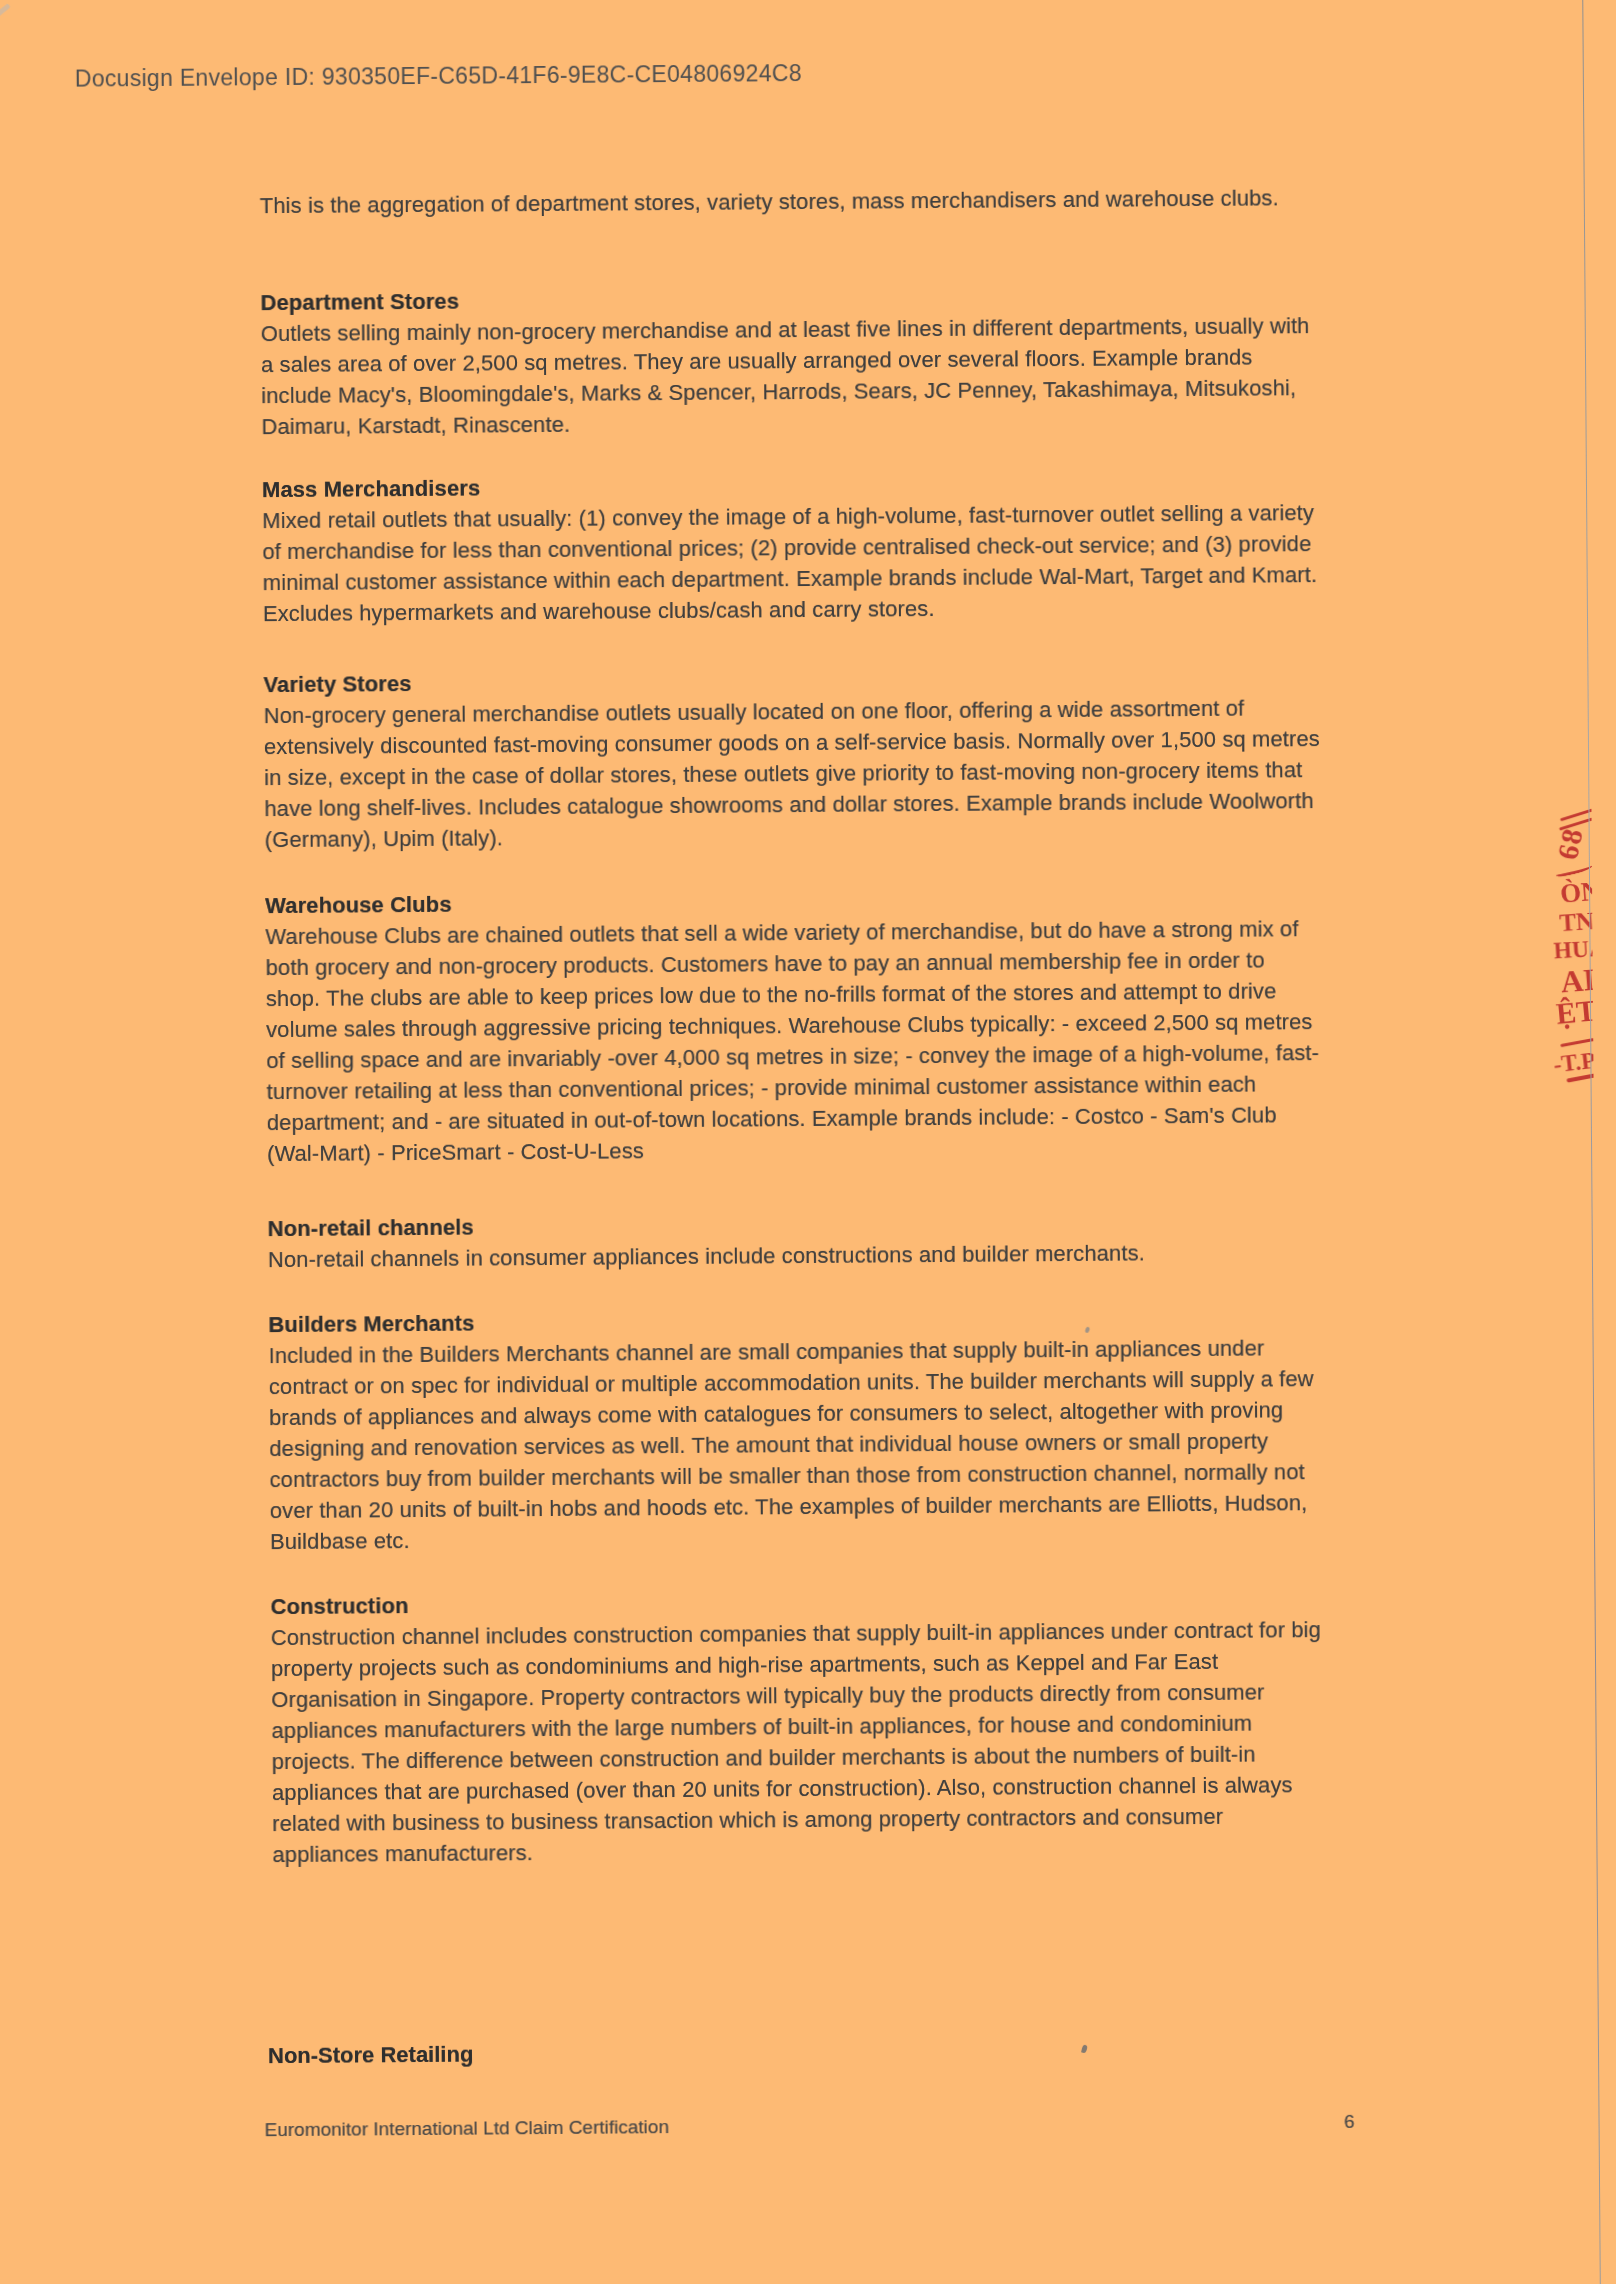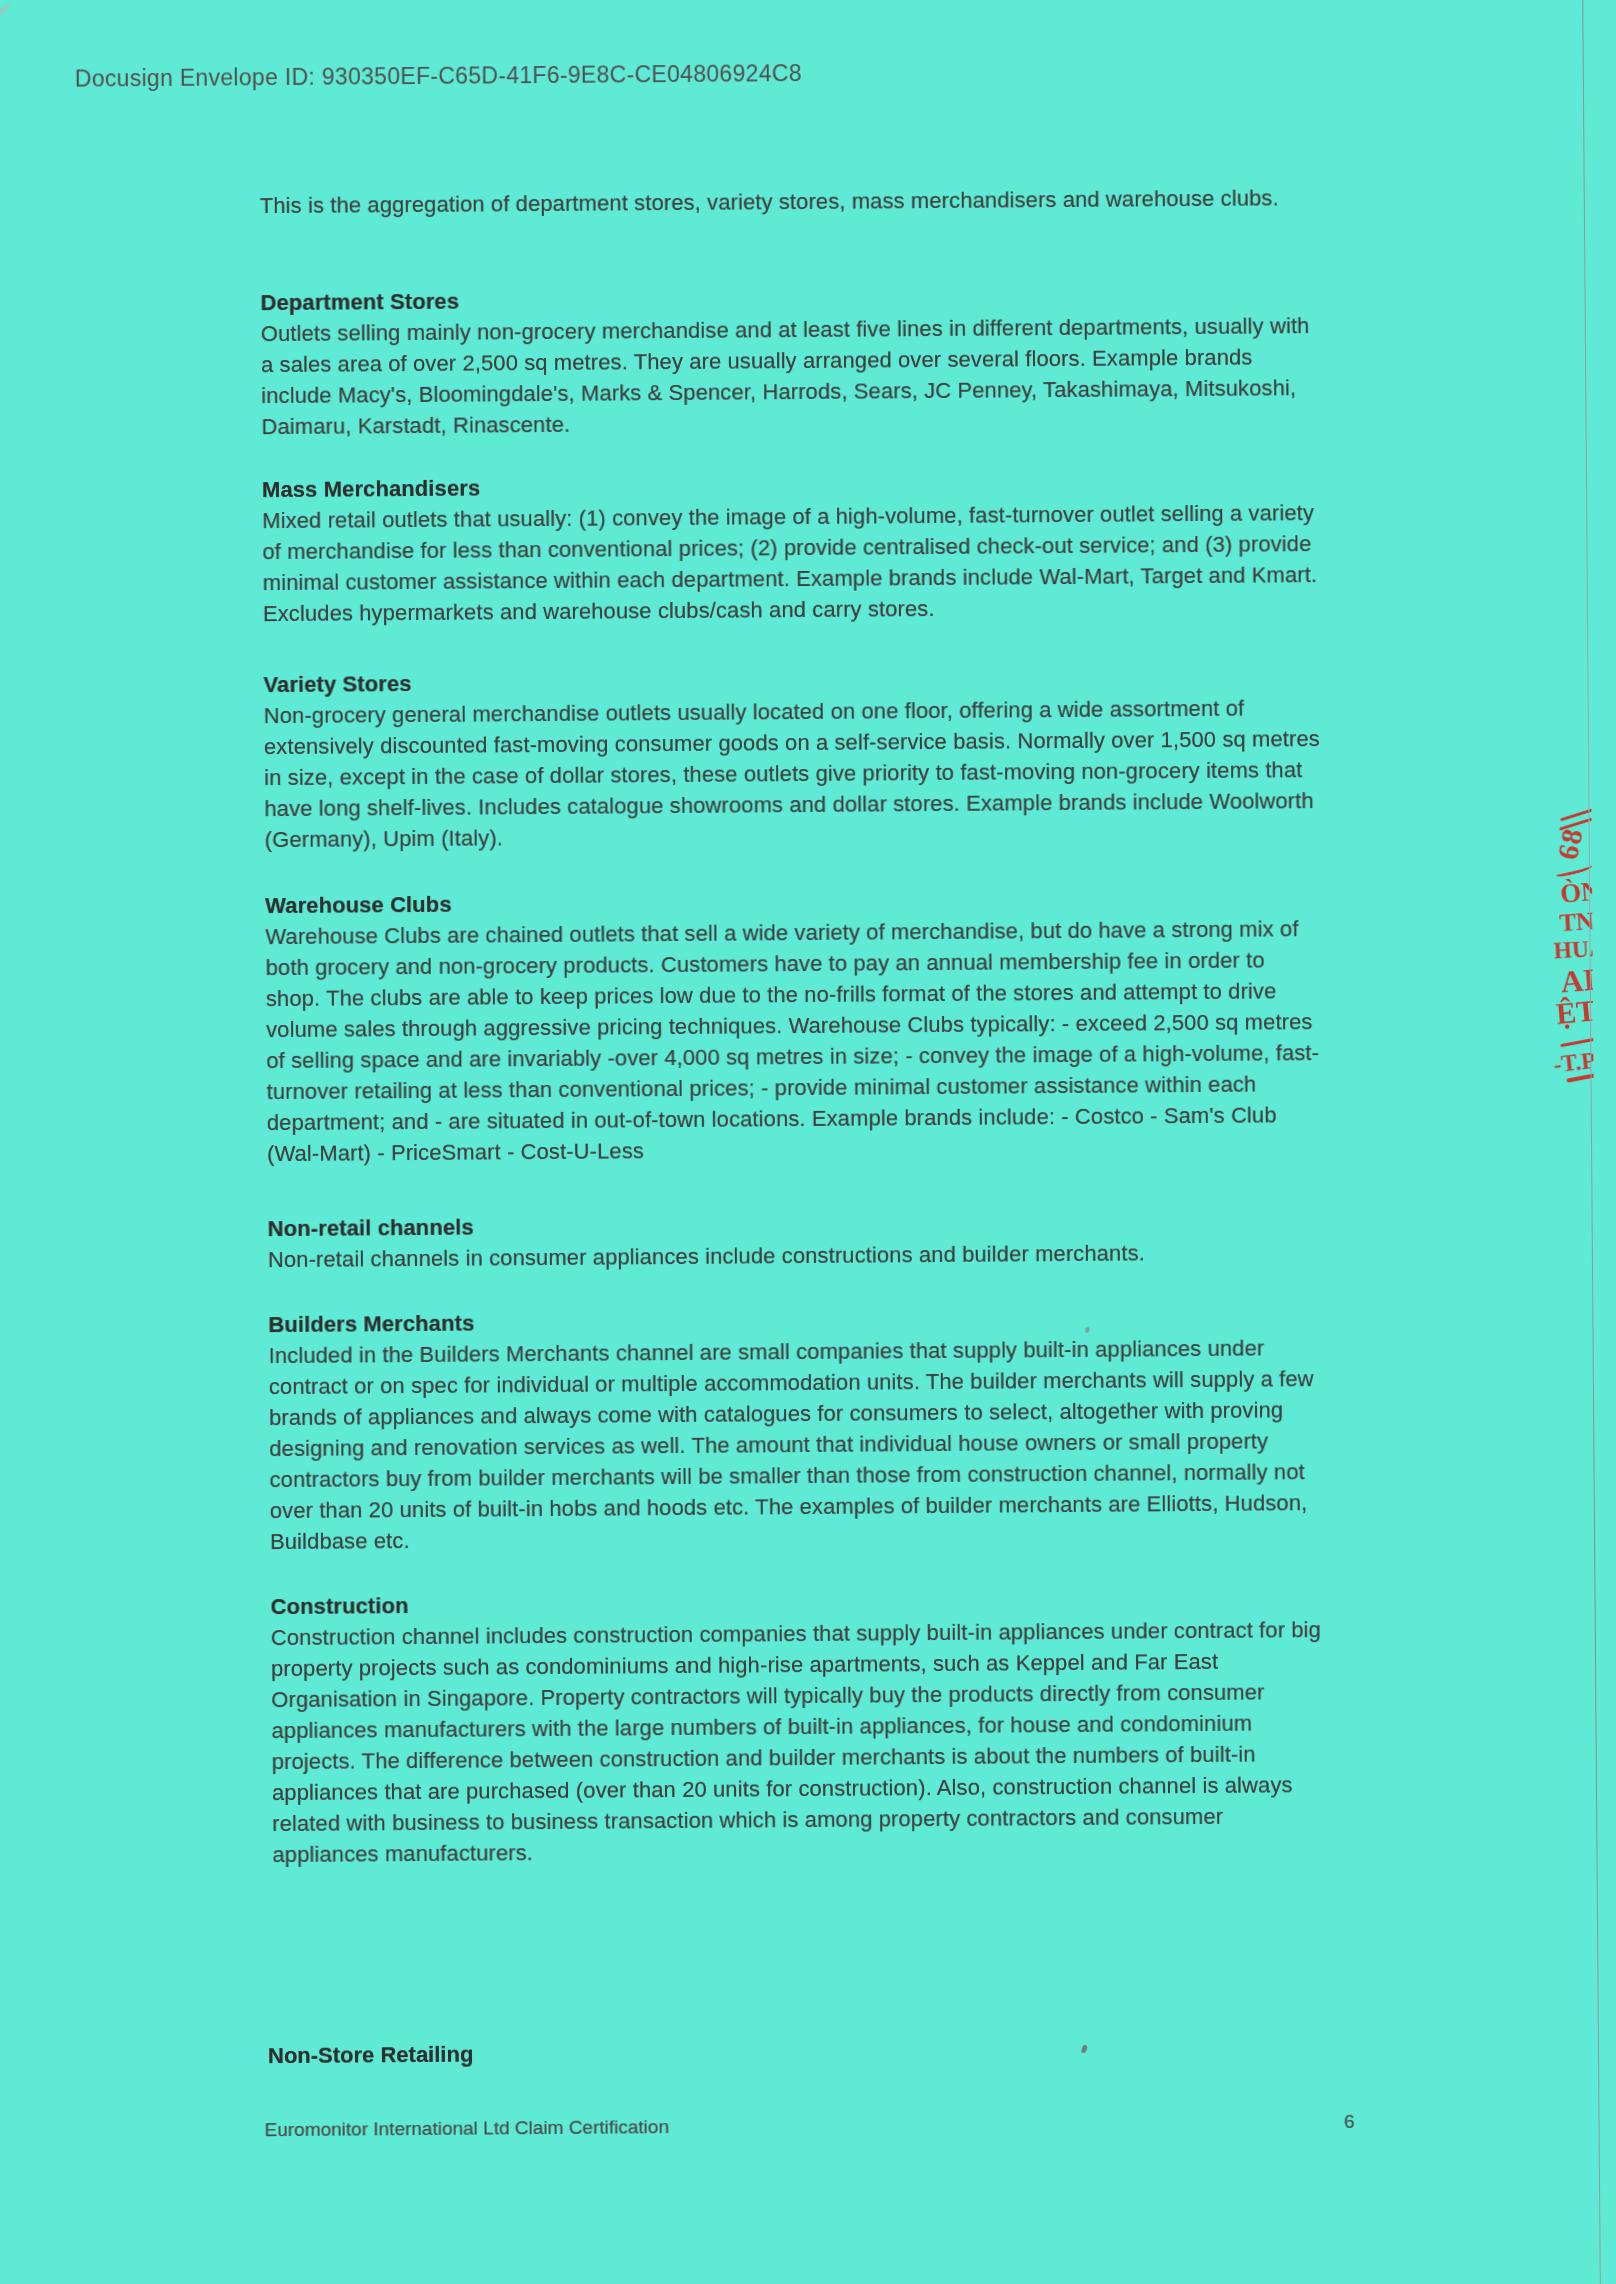--- a/index.html
+++ b/index.html
@@ -4,21 +4,21 @@
 <style>
   * { margin: 0; padding: 0; box-sizing: border-box; }
   html, body { background: #ffffff; }
   body {
     width: 1616px; height: 2284px;
     font-family: "Liberation Sans", "DejaVu Sans", sans-serif;
     position: relative; overflow: hidden;
   }
   .page {
     position: absolute; inset: 0;
-    background: #5eead4;
+    background: #fdba74;
     overflow: hidden;
   }
   
   .scan {
     position: absolute; inset: 0;
     transform: rotate(-0.44deg);
     transform-origin: 50% 50%;
     filter: blur(0.2px);
   }
   .envelope-header {

